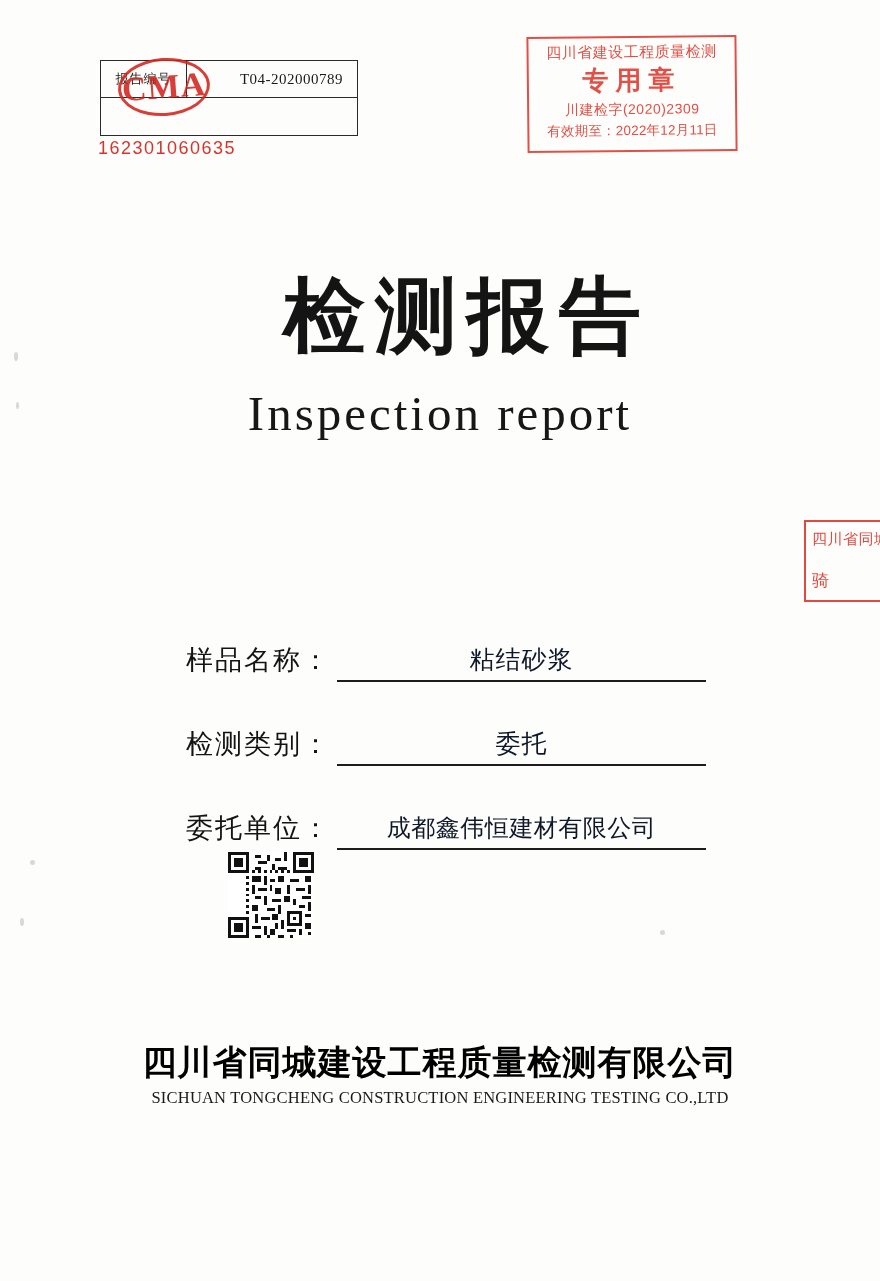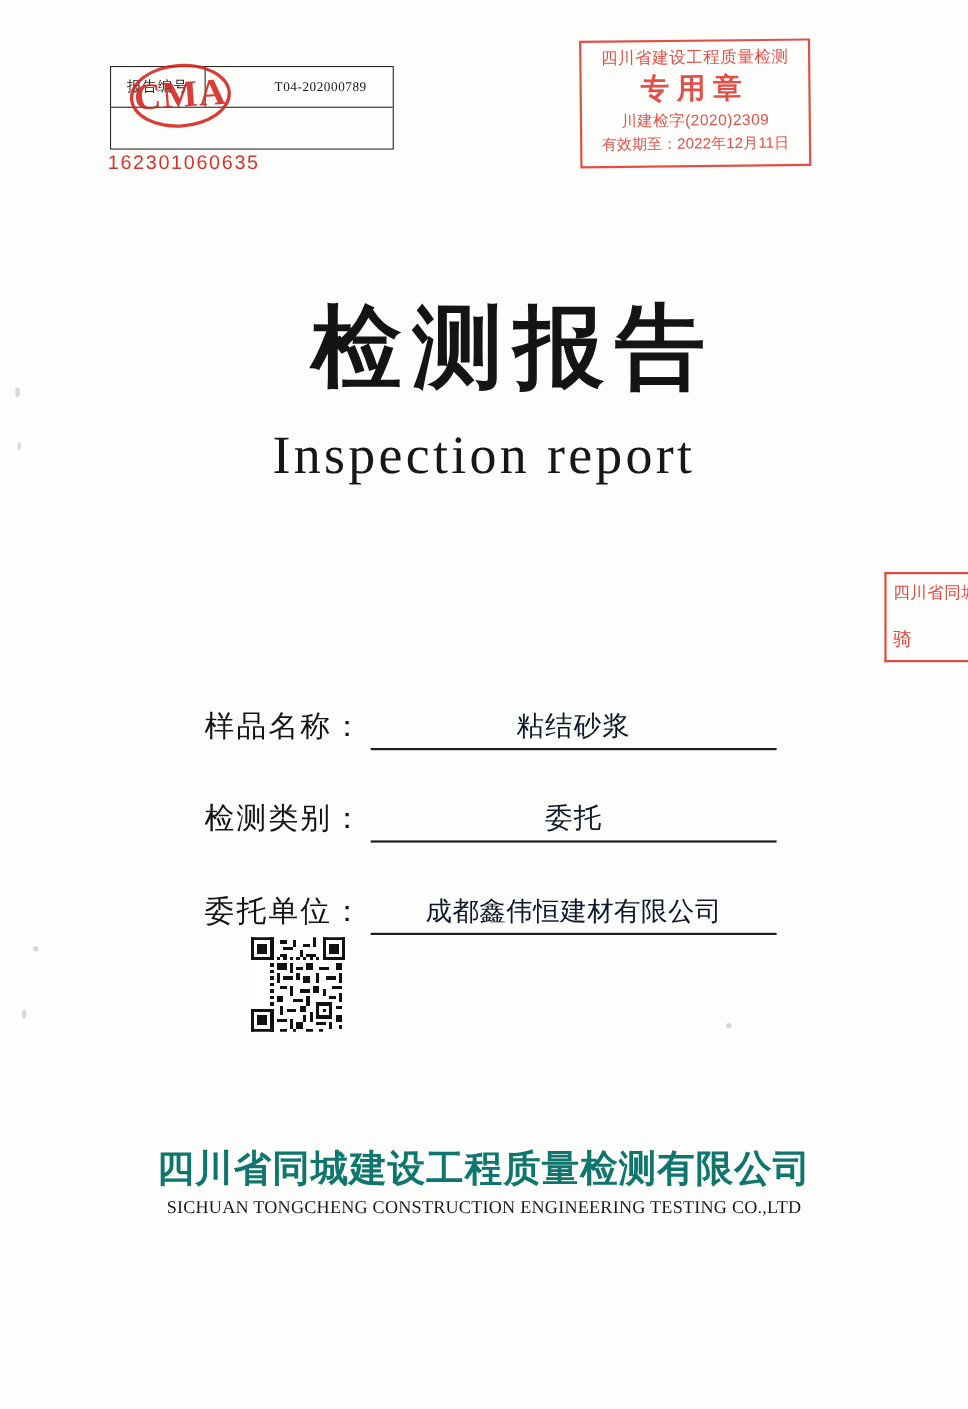--- a/index.html
+++ b/index.html
@@ -43,21 +43,21 @@
     font-size: 13px;
     letter-spacing: 1px;
     color: #1d1d1d;
     font-family: "Liberation Sans", sans-serif;
   }
   .rpt-table .val {
     flex: 1;
     display: flex;
     align-items: center;
     justify-content: center;
-    font-size: 12px;
+    font-size: 15px;
     color: #1a1a1a;
     letter-spacing: 0.5px;
   }
   .rpt-table .val.pages {
     justify-content: center;
     gap: 10px;
     font-size: 13px;
     font-family: "Liberation Sans", sans-serif;
   }
 
@@ -219,21 +219,21 @@
 
   
   .footer-cn {
     position: absolute;
     left: 0; right: 0;
     top: 1040px;
     text-align: center;
     font-size: 34px;
     font-weight: bold;
     letter-spacing: 1px;
-    color: #0f766e;
+    color: #000000;
     font-family: "Liberation Sans", sans-serif;
   }
   .footer-en {
     position: absolute;
     left: 0; right: 0;
     top: 1088px;
     text-align: center;
     font-size: 16.5px;
     letter-spacing: 0.2px;
     color: #1a1a1a;

